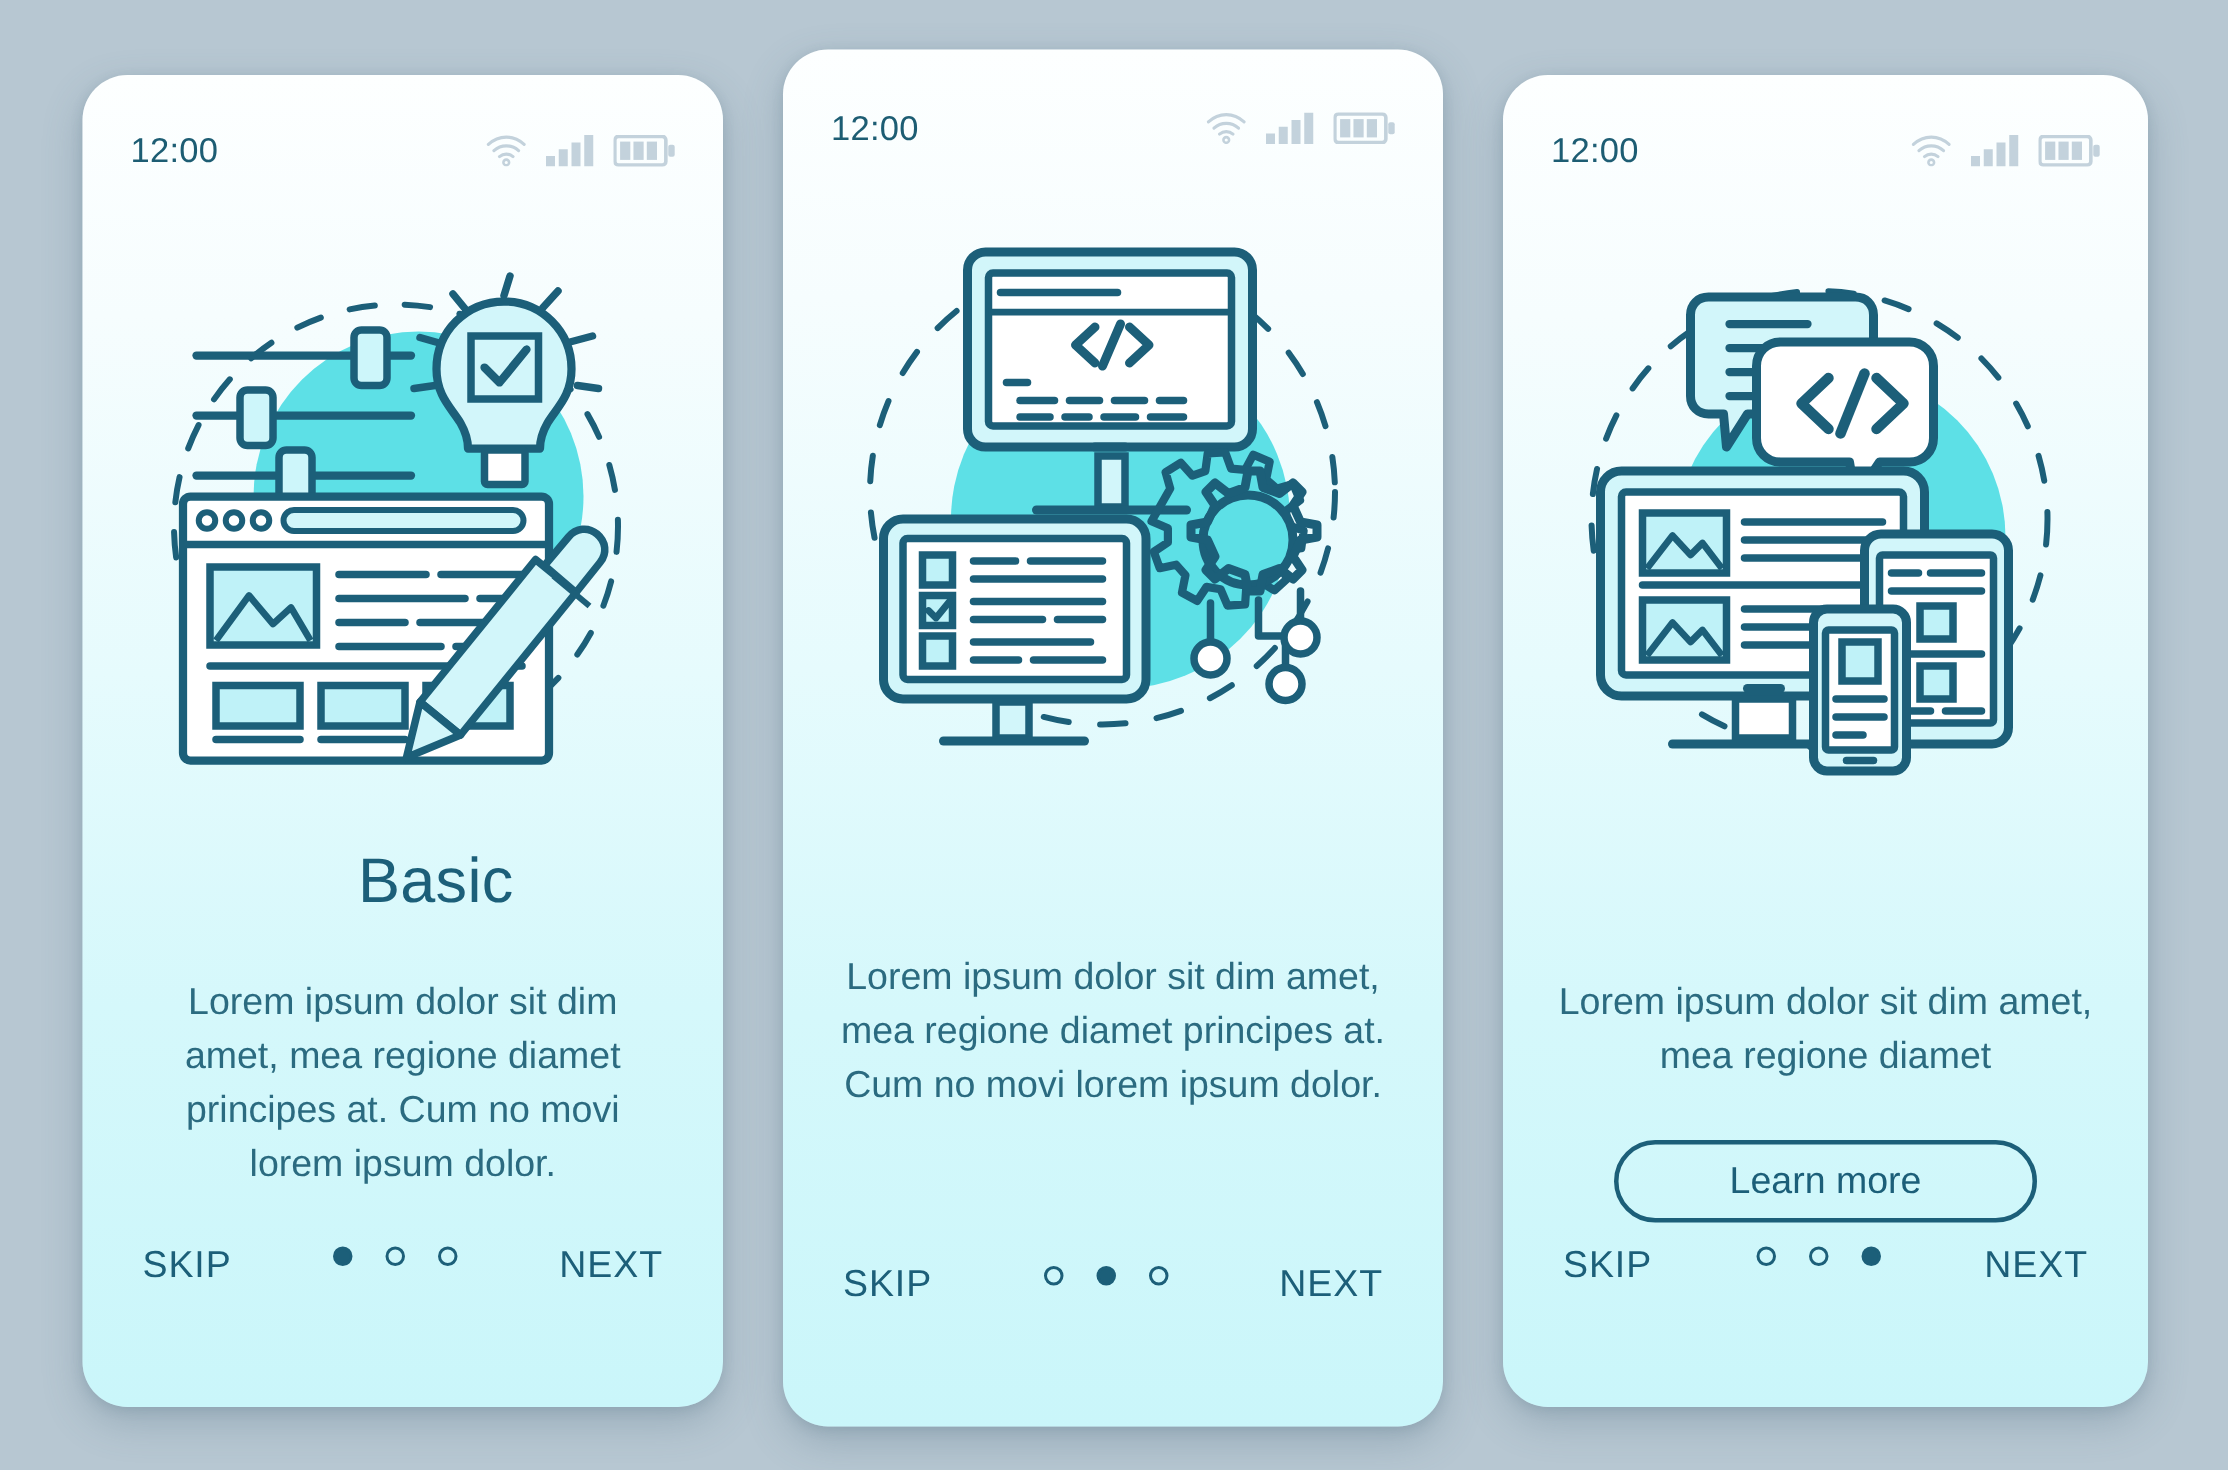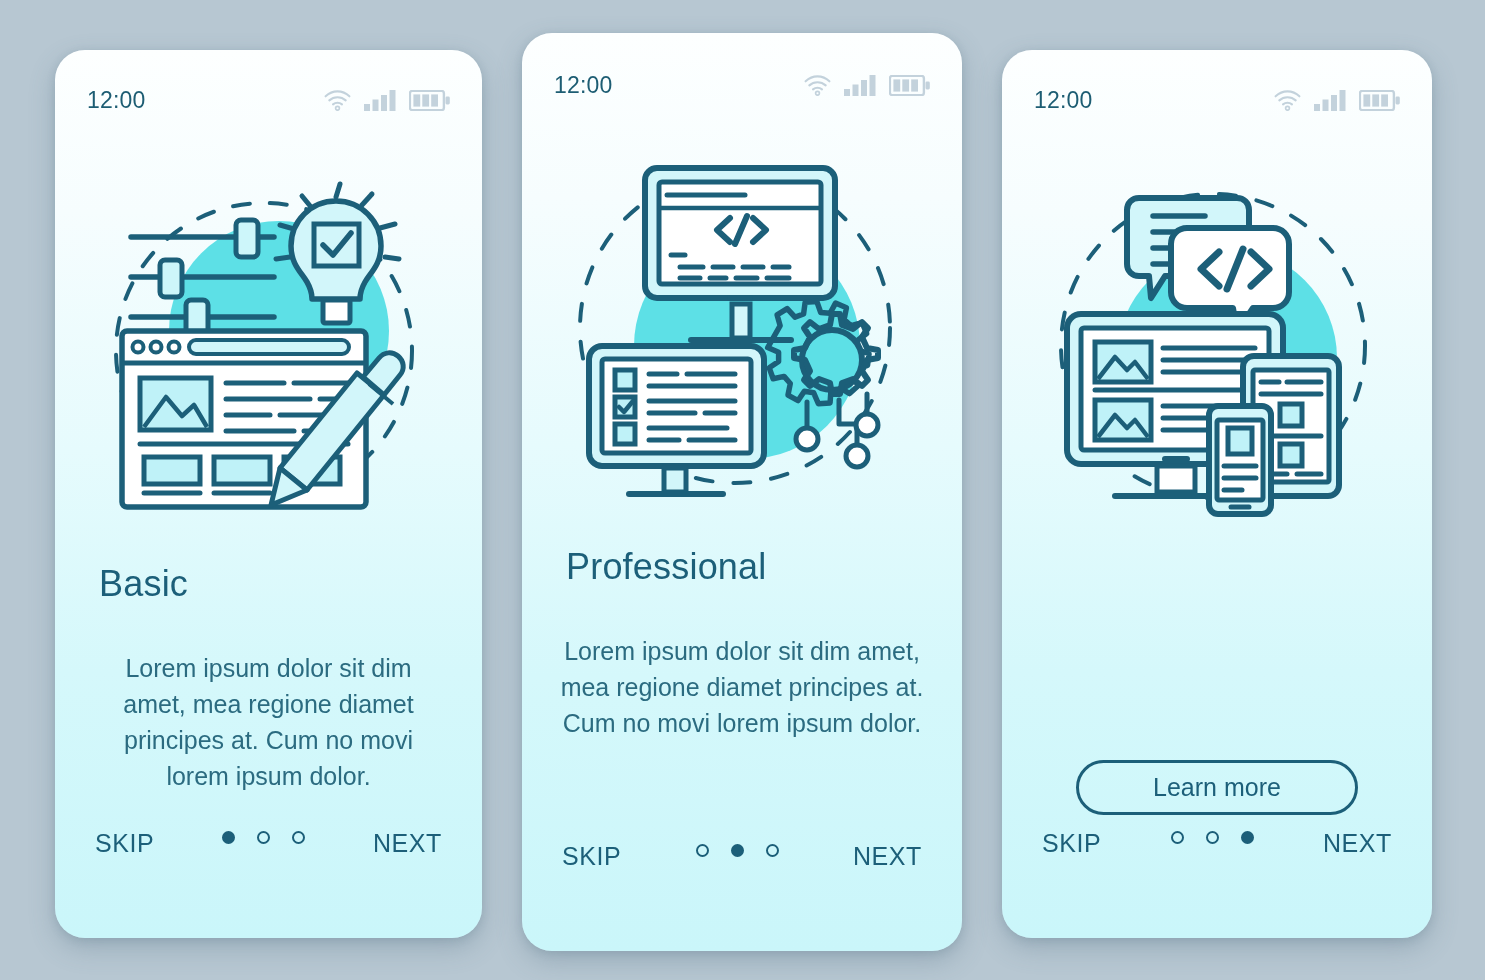--- a/index.html
+++ b/index.html
@@ -72,21 +72,22 @@
   }
   .phone.p1 .illo { top: 126px; height: 350px; }
   .phone.p2 .illo { top: 118px; height: 360px; }
   .phone.p3 .illo { top: 122px; height: 352px; }
   .illo svg { display: block; }
 
   
   .title {
     position: absolute;
     left: 0; right: 0;
-    font-size: 36px;
+    text-align: center;
+    font-size: 42px;
     color: #1c5f79;
     letter-spacing: .2px;
     margin-left: 44px;
   }
   .phone.p1 .title { top: 513px; }
   .phone.p2 .title { top: 513px; }
   .phone.p3 .title { top: 513px; }
 
   .body-text {
     position: absolute;
@@ -383,21 +384,20 @@
           <line x1="240" y1="246" x2="240" y2="272"></line>
           <circle cx="240" cy="283" r="11" fill="#ffffff"></circle>
           <polyline points="272,244 272,268 290,268 290,288"></polyline>
           <circle cx="290" cy="300" r="11" fill="#ffffff"></circle>
           <line x1="300" y1="238" x2="300" y2="258"></line>
           <circle cx="300" cy="269" r="11" fill="#ffffff"></circle>
         </g>
       </svg>
     </div>
 
-    <div class="title">Professional</div>
     <div class="body-text">Lorem ipsum dolor sit dim amet, mea regione diamet principes at. Cum no movi lorem ipsum dolor.</div>
 
     <div class="bottom-nav">
       <button class="nav-link">SKIP</button>
       <div class="dots">
         <span class="dot"></span>
         <span class="dot active"></span>
         <span class="dot"></span>
       </div>
       <button class="nav-link">NEXT</button>
@@ -504,20 +504,21 @@
           <g stroke="#1c5f79" stroke-width="5" stroke-linecap="round">
             <line x1="177" y1="288" x2="209" y2="288"></line>
             <line x1="177" y1="300" x2="209" y2="300"></line>
             <line x1="177" y1="312" x2="195" y2="312"></line>
           </g>
           <line x1="184" y1="329" x2="202" y2="329" stroke="#1c5f79" stroke-width="5" stroke-linecap="round"></line>
         </g>
       </svg>
     </div>
 
+    <div class="body-text">Lorem ipsum dolor sit dim amet, mea regione diamet</div>
 
     <button class="learn-more">Learn more</button>
 
     <div class="bottom-nav">
       <button class="nav-link">SKIP</button>
       <div class="dots">
         <span class="dot"></span>
         <span class="dot"></span>
         <span class="dot active"></span>
       </div>

